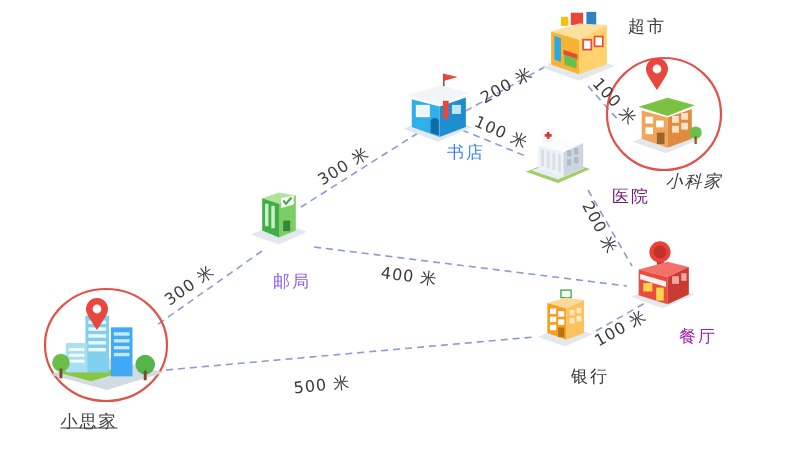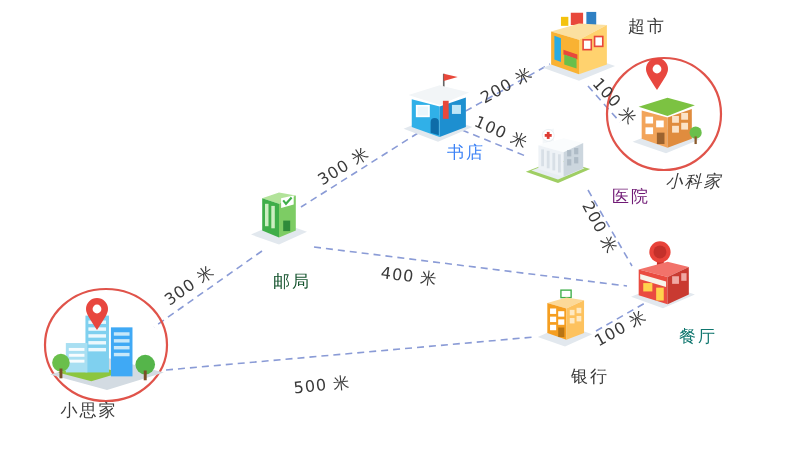--- a/index.html
+++ b/index.html
@@ -132,38 +132,38 @@
           <polygon points="26,26 50,18 74,22 50,34" fill="#b2e39a"></polygon>
           <polygon points="26,26 26,72 50,82 50,34" fill="#3fae49"></polygon>
           <polygon points="50,34 50,82 74,72 74,22" fill="#7dcc64"></polygon>
           <polygon points="53,26 71,22 71,35 53,40" fill="#fff"></polygon>
           <path d="M56,29 l4,5 l8,-9" stroke="#3fae49" stroke-width="3" fill="none"></path>
           <rect x="30" y="34" width="5" height="32" fill="#cdeec2"></rect>
           <rect x="39" y="37" width="5" height="32" fill="#cdeec2"></rect>
           <rect x="56" y="58" width="10" height="15" fill="#2e8b3a"></rect>
         </svg>
       </div>
-      <div class="loc-label" style="left: 292px; top: 281px; color: #14532d;">邮局</div>
+      <div class="loc-label" style="left: 292px; top: 281px; color: #8b5cf6;">邮局</div>
       <div class="building" style="left: 625px; top: 238px; width: 76px; height: 78px;">
         <svg viewBox="0 0 100 100" xmlns="http://www.w3.org/2000/svg">
           <polygon points="8,76 50,91 92,73 50,59" fill="#e2e8ee"></polygon>
           <rect x="42" y="28" width="9" height="8" fill="#c4302a"></rect>
           <circle cx="46" cy="17" r="14" fill="#e8433a"></circle>
           <circle cx="46" cy="17" r="8.5" fill="#c4302a"></circle>
           <polygon points="18,40 56,30 84,37 56,50" fill="#f2726a"></polygon>
           <polygon points="18,40 18,74 56,86 56,50" fill="#ea4b40"></polygon>
           <polygon points="56,50 56,86 84,73 84,37" fill="#c93a31"></polygon>
           <polygon points="20,46 54,56 54,63 20,53" fill="#f7f3ea"></polygon>
           <rect x="24" y="58" width="12" height="11" fill="#ffd24d"></rect>
           <rect x="41" y="64" width="10" height="17" fill="#ffd24d"></rect>
           <rect x="62" y="49" width="9" height="10" fill="#f0a8a3"></rect>
           <rect x="74" y="45" width="7" height="10" fill="#f0a8a3"></rect>
         </svg>
       </div>
-      <div class="loc-label" style="left: 698px; top: 336px; color: #0f766e;">餐厅</div>
+      <div class="loc-label" style="left: 698px; top: 336px; color: #a21caf;">餐厅</div>
       <div class="building" style="left: 531px; top: 276px; width: 68px; height: 84px;">
         <svg viewBox="0 0 100 100" xmlns="http://www.w3.org/2000/svg">
           <polygon points="10,78 50,92 90,74 50,60" fill="#e2e8ee"></polygon>
           <rect x="44" y="9" width="15" height="11" fill="#fff" stroke="#3fae49" stroke-width="2"></rect>
           <polygon points="24,28 52,20 78,24 52,36" fill="#fcd998"></polygon>
           <polygon points="24,28 24,72 52,82 52,36" fill="#f59e20"></polygon>
           <polygon points="52,36 52,82 78,72 78,24" fill="#fdc25e"></polygon>
           <rect x="28" y="36" width="9" height="8" fill="#fff"></rect>
           <rect x="40" y="40" width="9" height="8" fill="#fff"></rect>
           <rect x="28" y="48" width="9" height="8" fill="#fff"></rect>
@@ -201,21 +201,21 @@
           <circle cx="99" cy="70" r="10" fill="#55b54a"></circle>
           <rect x="97.5" y="76" width="3" height="10" fill="#7a4f28"></rect>
         </svg>
       </div>
       <div class="building" style="left: 84px; top: 298px; width: 26px; height: 33px;">
         <svg viewBox="0 0 26 33" xmlns="http://www.w3.org/2000/svg">
           <path d="M13,32 C6,21 2,16 2,11 A11,11 0 1 1 24,11 C24,16 20,21 13,32 Z" fill="#e8473f"></path>
           <circle cx="13" cy="11" r="4.4" fill="#fff"></circle>
         </svg>
       </div>
-      <div class="loc-label" style="left: 89px; top: 410px; color: rgb(58, 58, 58);">小思家</div>
+      <div class="loc-label" style="left: 89px; top: 421px; color: rgb(58, 58, 58); text-decoration: underline;">小思家</div>
       <div class="dist-label" style="left: 507px; top: 86px; color: rgb(58, 58, 58); transform: translate(-50%, -50%) rotate(-29deg);">200 米</div>
       <div class="dist-label" style="left: 614px; top: 102px; color: rgb(58, 58, 58); transform: translate(-50%, -50%) rotate(48deg);">100 米</div>
       <div class="dist-label" style="left: 501px; top: 133px; color: rgb(58, 58, 58); transform: translate(-50%, -50%) rotate(24deg);">100 米</div>
       <div class="dist-label" style="left: 599px; top: 228px; color: rgb(58, 58, 58); transform: translate(-50%, -50%) rotate(62deg);">200 米</div>
       <div class="dist-label" style="left: 344px; top: 167px; color: rgb(58, 58, 58); transform: translate(-50%, -50%) rotate(-32deg);">300 米</div>
       <div class="dist-label" style="left: 409px; top: 277px; color: rgb(58, 58, 58); transform: translate(-50%, -50%) rotate(7deg);">400 米</div>
       <div class="dist-label" style="left: 190px; top: 286px; color: rgb(58, 58, 58); transform: translate(-50%, -50%) rotate(-35deg);">300 米</div>
       <div class="dist-label" style="left: 322px; top: 386px; color: rgb(58, 58, 58); transform: translate(-50%, -50%) rotate(-6deg);">500 米</div>
       <div class="dist-label" style="left: 621px; top: 329px; color: rgb(58, 58, 58); transform: translate(-50%, -50%) rotate(-29deg);">100 米</div>
     </div>

